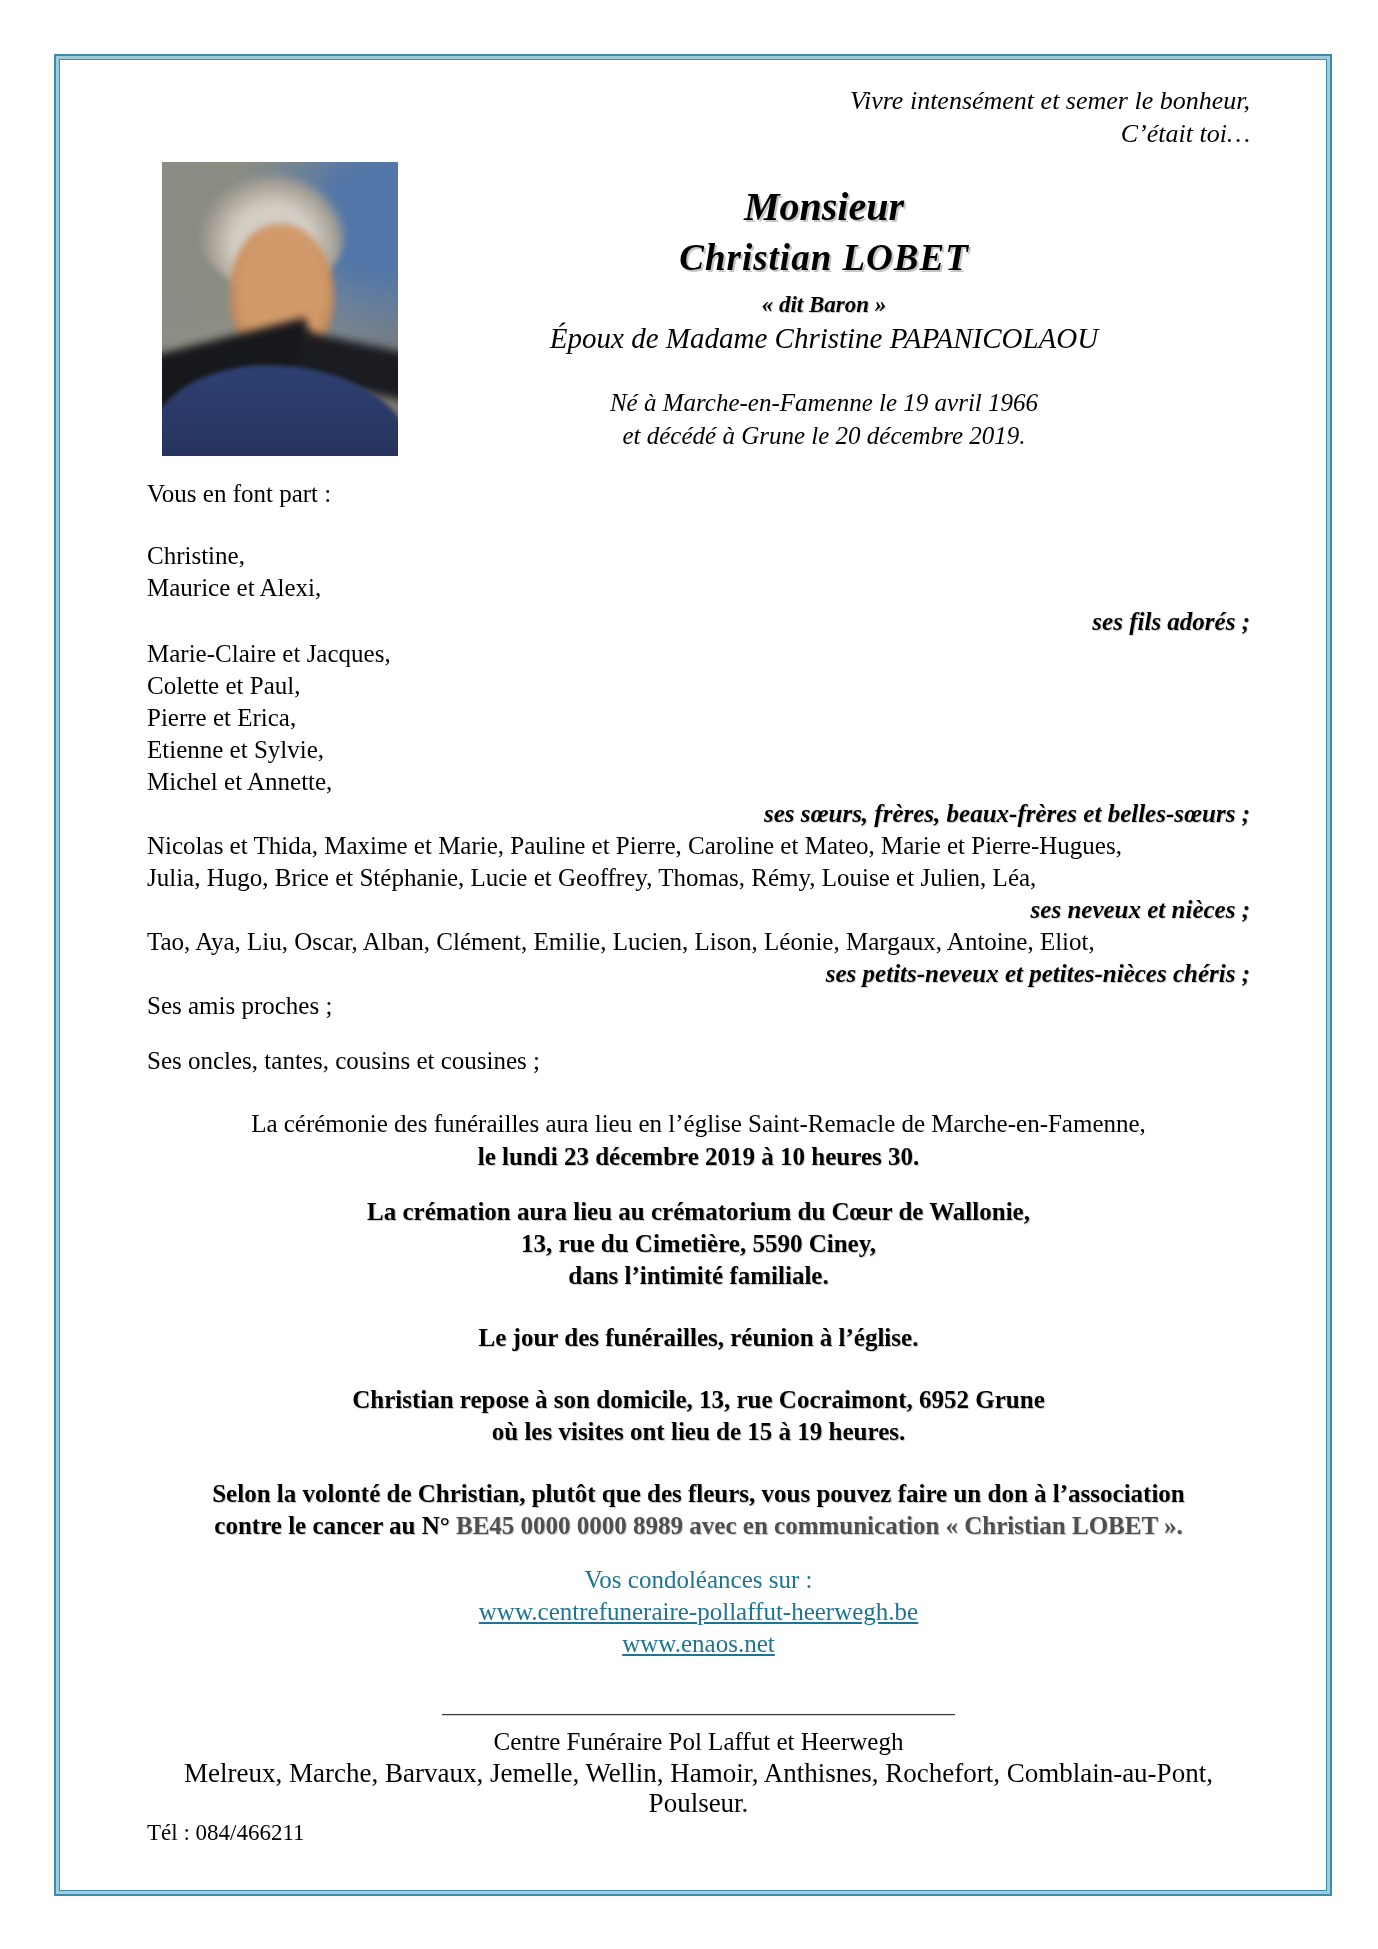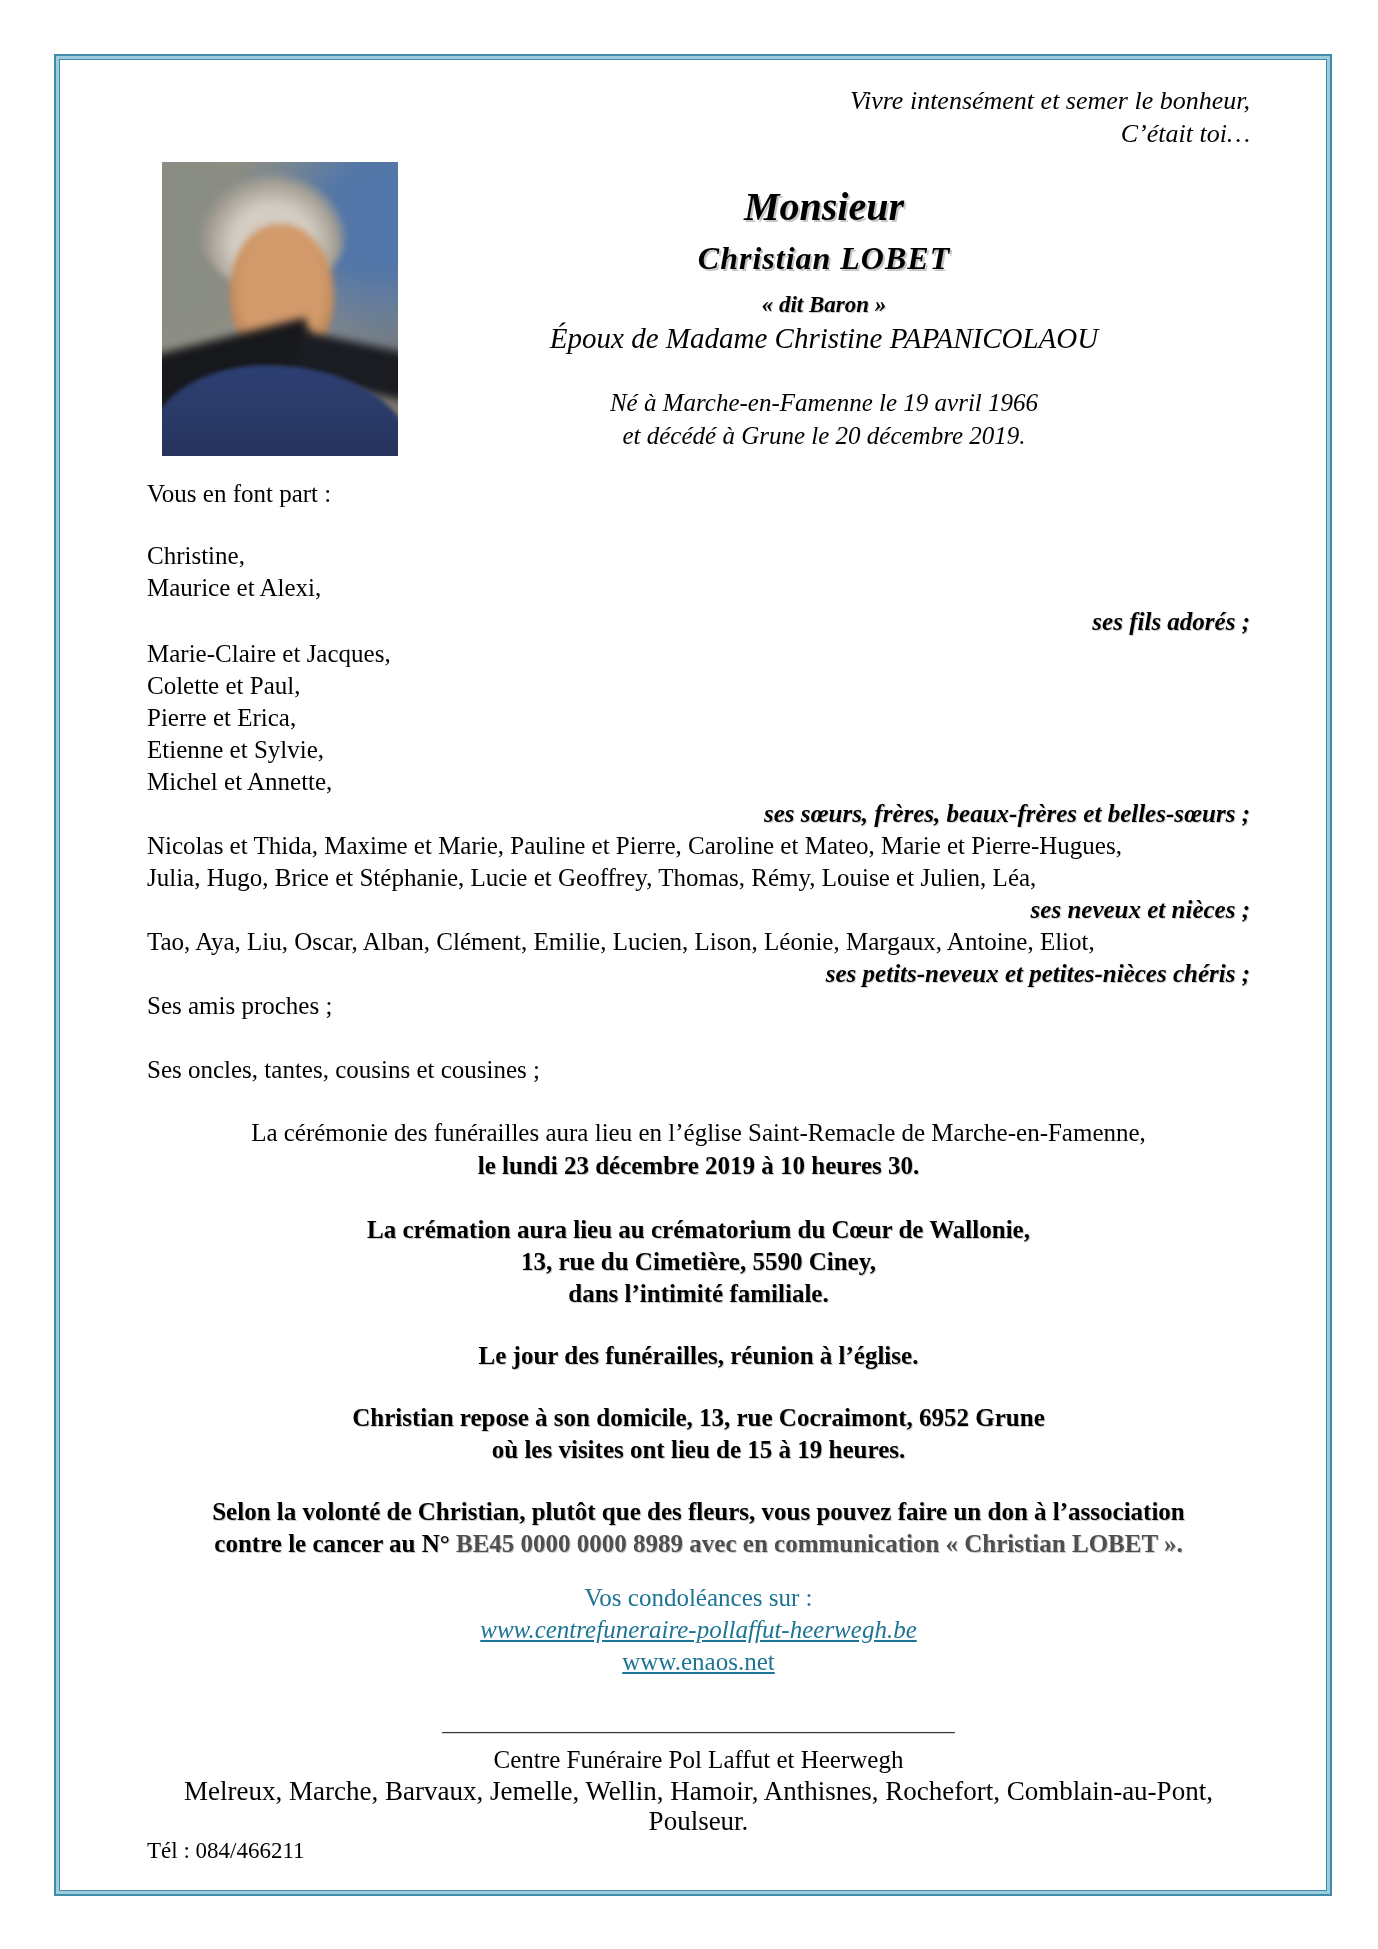--- a/index.html
+++ b/index.html
@@ -26,38 +26,38 @@
      background:radial-gradient(ellipse at 50% 45%, #d29a6a 0 55%, #b97f50 80%, rgba(185,127,80,0) 96%);}
   .ph-collar{position:absolute;left:-10%;bottom:20%;width:75%;height:20%;background:#17181c;
      transform:rotate(-14deg);filter:blur(4px);}
   .ph-collar2{position:absolute;right:-12%;bottom:22%;width:55%;height:16%;background:#1a1c22;
      transform:rotate(12deg);filter:blur(4px);}
   .ph-shirt{position:absolute;left:-6%;bottom:-5%;width:112%;height:36%;filter:blur(2px);
      background:linear-gradient(180deg,#2e4174,#263159);border-radius:45% 55% 0 0/75% 85% 0 0;}
 
   .titleCol{flex:1;text-align:center;padding-top:20px;}
   .t-monsieur{font-size:40px;font-weight:bold;line-height:50px;text-shadow:2px 2px 0 rgba(150,150,150,.55);}
-  .t-name{font-size:32px;font-weight:bold;line-height:52px;letter-spacing:1px;text-shadow:2px 2px 0 rgba(150,150,150,.55);}
+  .t-name{font-size:37px;font-weight:bold;line-height:52px;letter-spacing:1px;text-shadow:2px 2px 0 rgba(150,150,150,.55);}
   .t-alias{font-size:23px;font-weight:bold;line-height:30px;margin-top:6px;text-shadow:1px 1px 0 rgba(150,150,150,.5);}
   .t-spouse{font-size:29px;line-height:36px;}
   .t-birth{font-size:25px;line-height:33px;margin-top:30px;}
   .t-death{font-size:25px;line-height:33px;}
 
   .bodyline{font-size:25px;line-height:32px;}
   .rel{font-size:25px;line-height:32px;font-weight:bold;font-style:italic;text-align:right;
        text-shadow:1px 1px 0 rgba(150,150,150,.45);}
-  .mt22{margin-top:22px;} .mt30{margin-top:30px;} .mt32{margin-top:32px;} .mt2{margin-top:2px;}
+  .mt22{margin-top:22px;} .mt30{margin-top:30px;} .mt32{margin-top:23px;} .mt2{margin-top:2px;}
 
   .cline{font-size:25px;line-height:33px;text-align:center;}
   .cline32{font-size:25px;line-height:32px;text-align:center;}
   .bold{font-weight:bold;text-shadow:1px 1px 0 rgba(150,150,150,.5);}
   .gray{color:#4f4f4f;}
   .blue{color:#1d7494;}
   a.doclink{color:#1d7494;text-decoration:underline;}
-  .it{font-style:italic;text-align:right;}
+  .it{text-align:right;}
   .divider{text-align:center;font-size:25px;line-height:32px;color:#3a3a3a;margin-top:28px;
            letter-spacing:0;white-space:nowrap;}
   .f-company{font-size:25px;line-height:32px;text-align:center;margin-top:6px;}
   .f-loc{font-size:27px;line-height:30px;text-align:center;}
   .f-tel{font-size:23px;line-height:30px;text-align:left;}
 </style>
 </head>
 <body>
 
 <div class="page">

